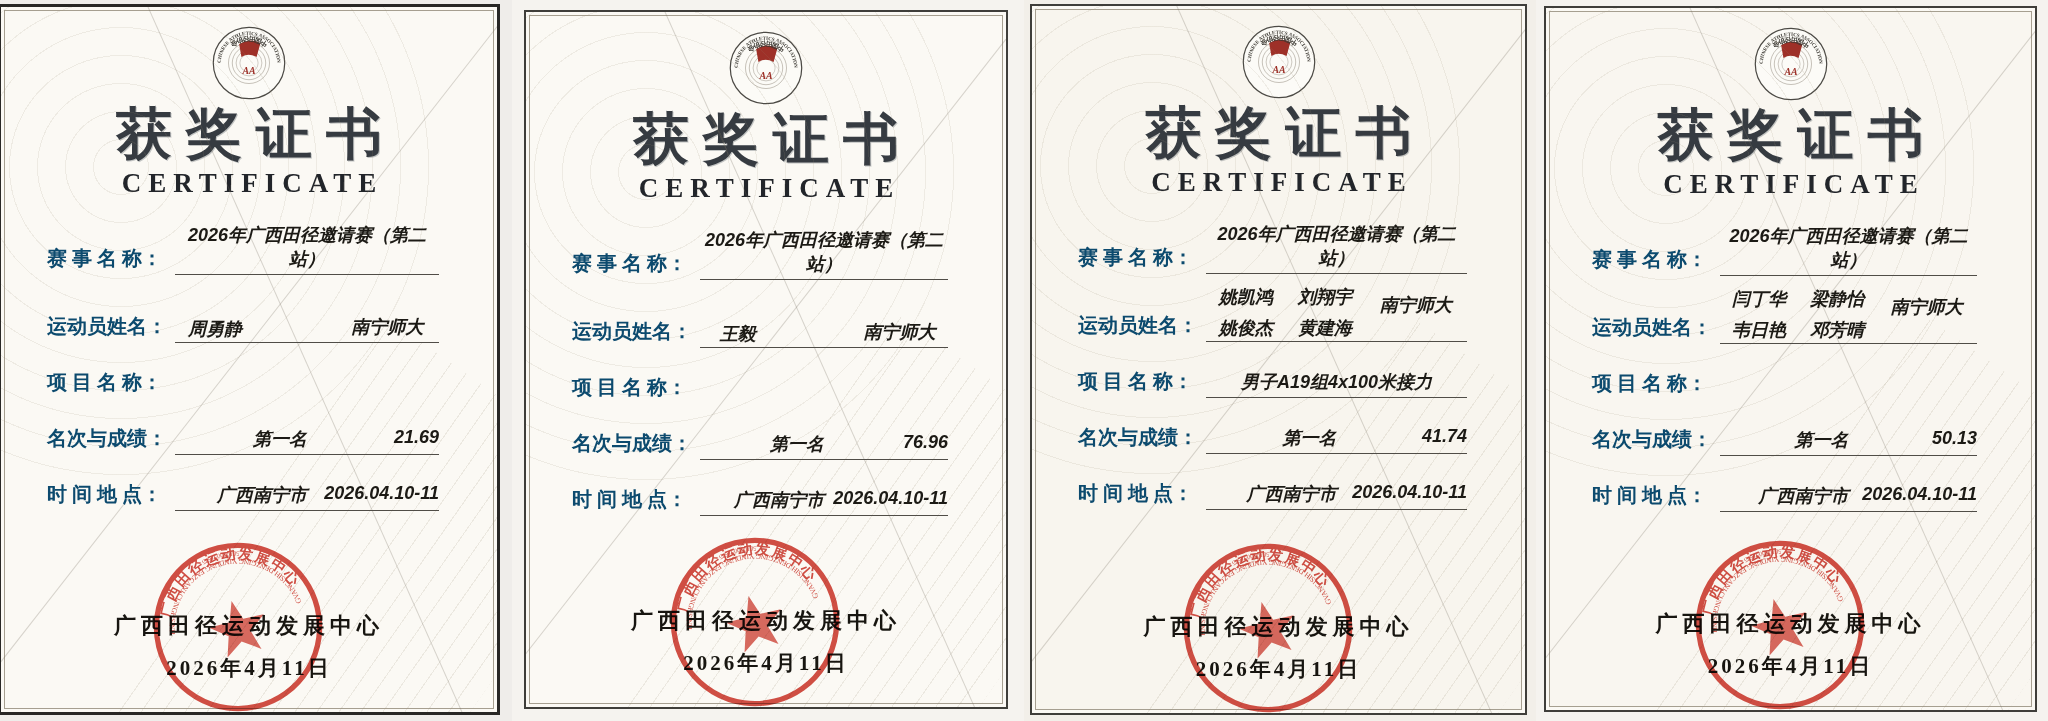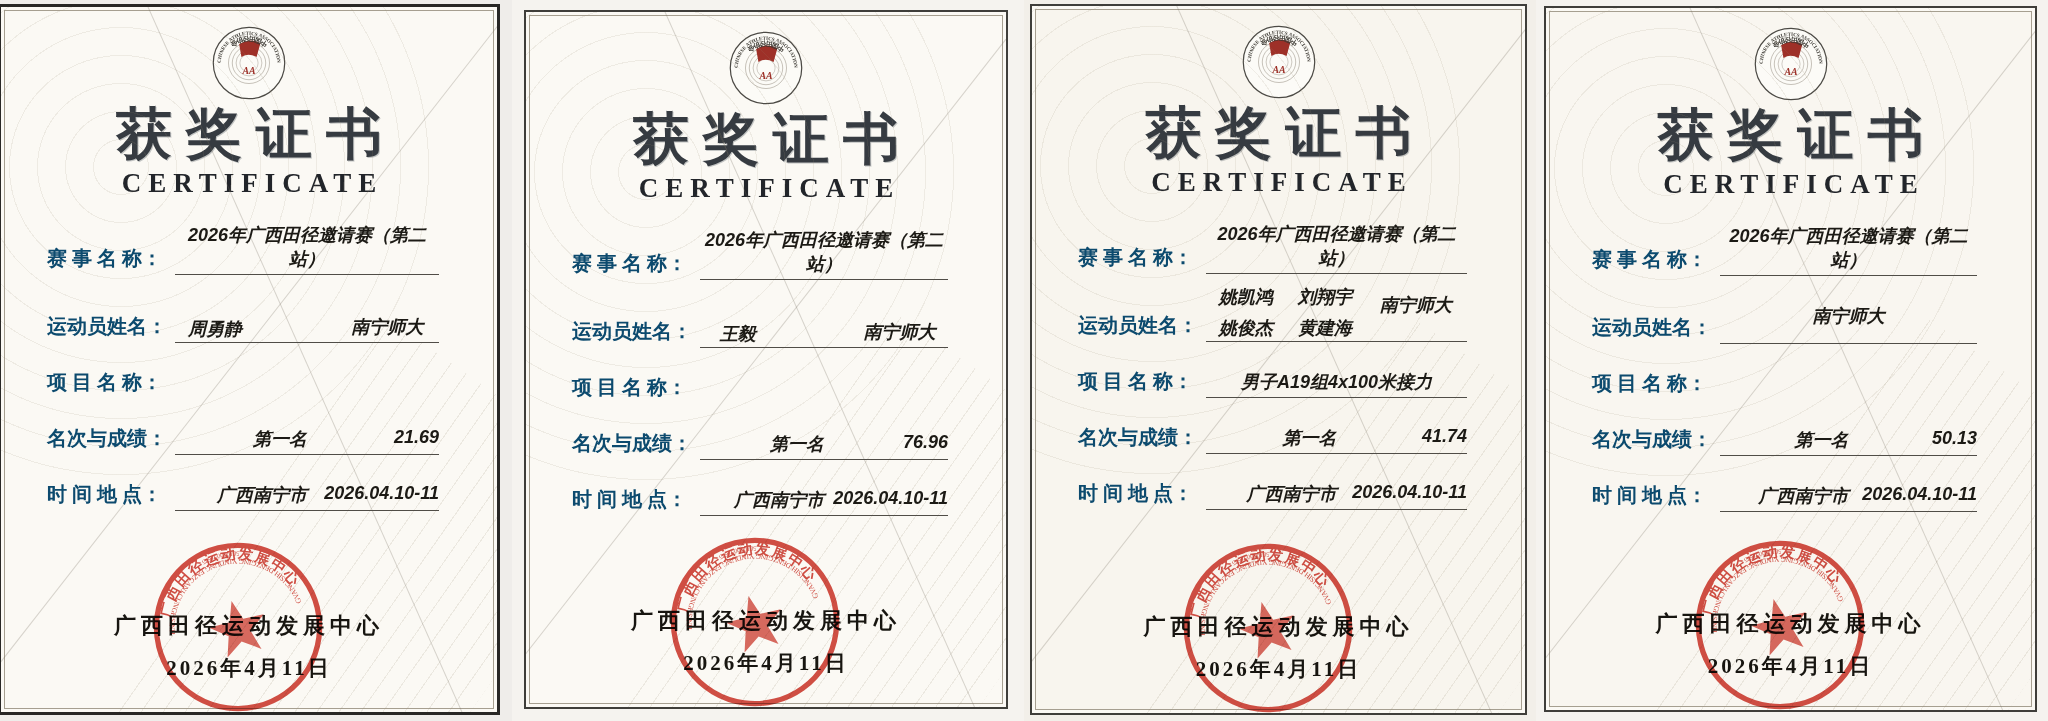--- a/index.html
+++ b/index.html
@@ -359,20 +359,26 @@
   <div class="subtitle">CERTIFICATE</div>
 
   <div class="fields">
     <div class="row r-event">
       <div class="lbl">赛 事 名 称：</div>
       <div class="val center">2026年广西田径邀请赛（第二站）</div>
     </div>
     <div class="row r-ath">
       <div class="lbl">运动员姓名：</div>
       <div class="val ath">
+        <div class="names">
+          <span class="nm">闫丁华</span>
+          <span class="nm">梁静怡</span>
+          <span class="nm">韦日艳</span>
+          <span class="nm">邓芳晴</span>
+        </div>
         <div class="team">南宁师大</div>
       </div>
     </div>
     <div class="row r-std">
       <div class="lbl">项 目 名 称：</div>
     </div>
     <div class="row r-std">
       <div class="lbl">名次与成绩：</div>
       <div class="val two">
         <span>第一名</span>

